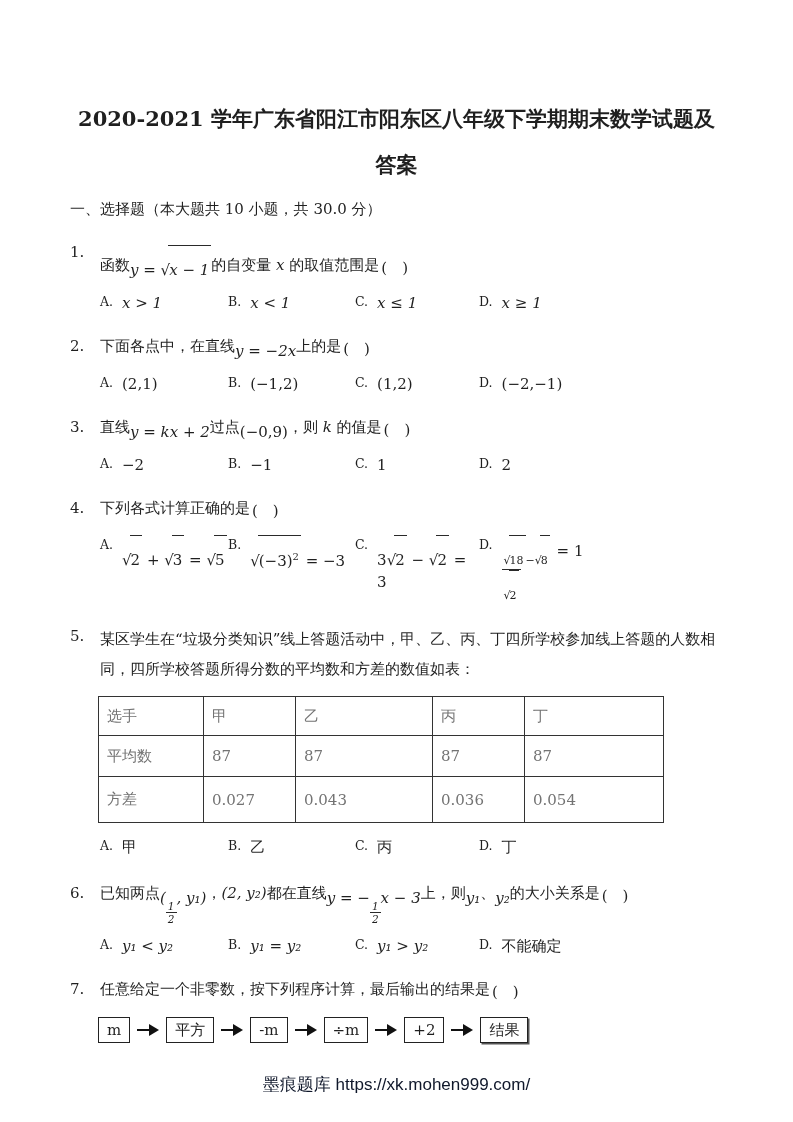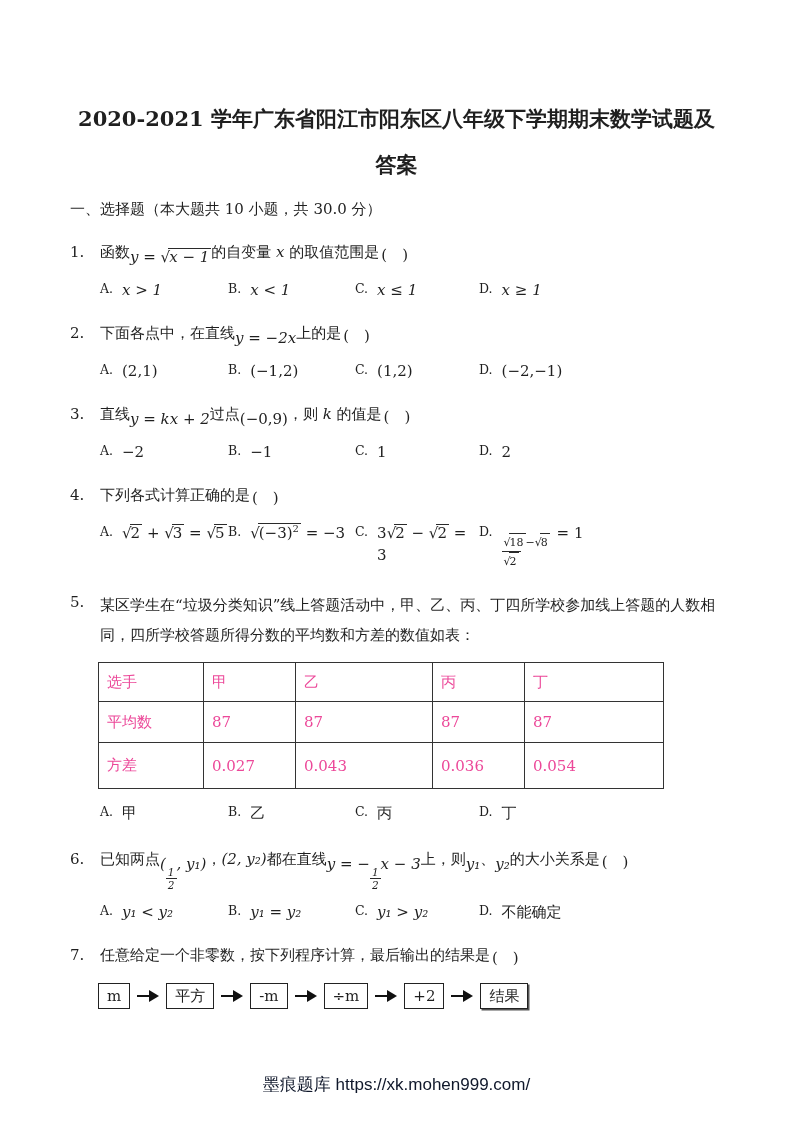--- a/index.html
+++ b/index.html
@@ -19,30 +19,30 @@
   .col1{width:128px;}
   .col2{width:127px;}
   .col3{width:124px;}
   .olab{font-size:12.5px;margin-right:9px;position:relative;top:-1px;}
   .mi{font-style:italic;}
   .low{position:relative;top:5px;}
   .paren{position:relative;top:3px;margin-left:2px;}
   
   .rad{display:inline-block;white-space:nowrap;}
   .rsign{font-style:normal;}
-  .rc{border-top:1.2px solid #2a2a2a;padding:0 2px 0 1px;margin-left:-2px;display:inline-block;line-height:17px;}
+  .rc{border-top:1.2px solid #2a2a2a;padding:16px 2px 0 1px;margin-left:-2px;display:inline-block;line-height:17px;}
   .rc.it{font-style:italic;}
   sup.e{font-size:10px;vertical-align:super;line-height:1;}
   
   .frac{display:inline-flex;flex-direction:column;align-items:flex-start;vertical-align:-8px;line-height:1.15;font-size:11px;}
   .frac .fd{border-top:1px solid #2a2a2a;padding:0 2px;}
   .frac .fn{padding:0 2px;}
   .frac.sm{font-size:10.5px;vertical-align:-7px;}
   
-  .tbl{border-collapse:collapse;margin:12px 0 0 28px;font-size:15px;color:#ec4899;}
+  .tbl{border-collapse:collapse;margin:12px 0 0 28px;font-size:15px;color:#737373;}
   .tbl td{border:1.5px solid #333;padding:0 8px;vertical-align:middle;text-align:left;}
   .tbl tr:nth-child(1) td{height:38px;}
   .tbl tr:nth-child(2) td{height:40px;}
   .tbl tr:nth-child(3) td{height:45px;}
   .q5post{font-size:15px;margin:13px 0 0 30px;line-height:22px;}
   
   .flow{display:flex;align-items:center;margin:16px 0 0 28px;}
   .fbox{border:1.5px solid #222;padding:2px 8px;font-size:15px;line-height:20px;background:#fff;}
   .fbox.result{box-shadow:1.5px 1.5px 0 0 #555;}
   .farr{display:flex;align-items:center;margin:0 7px;}

